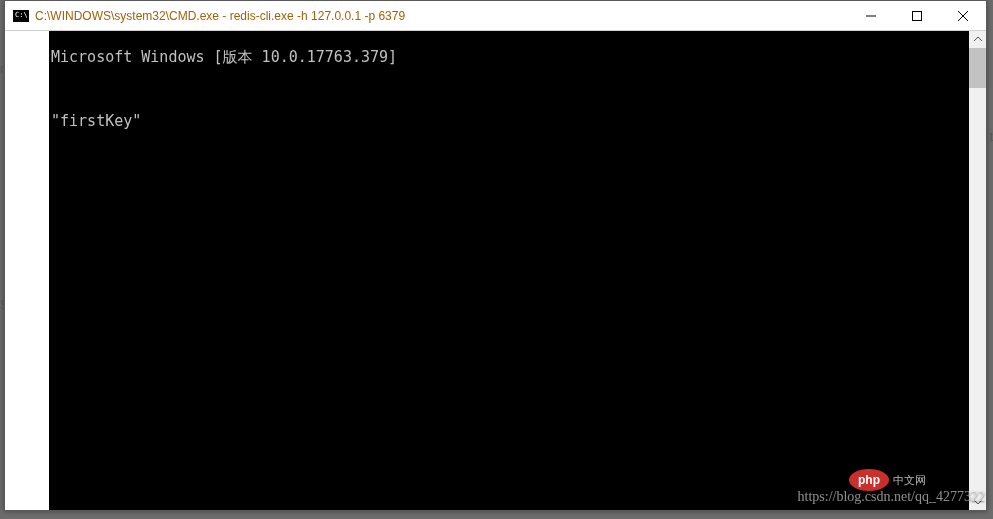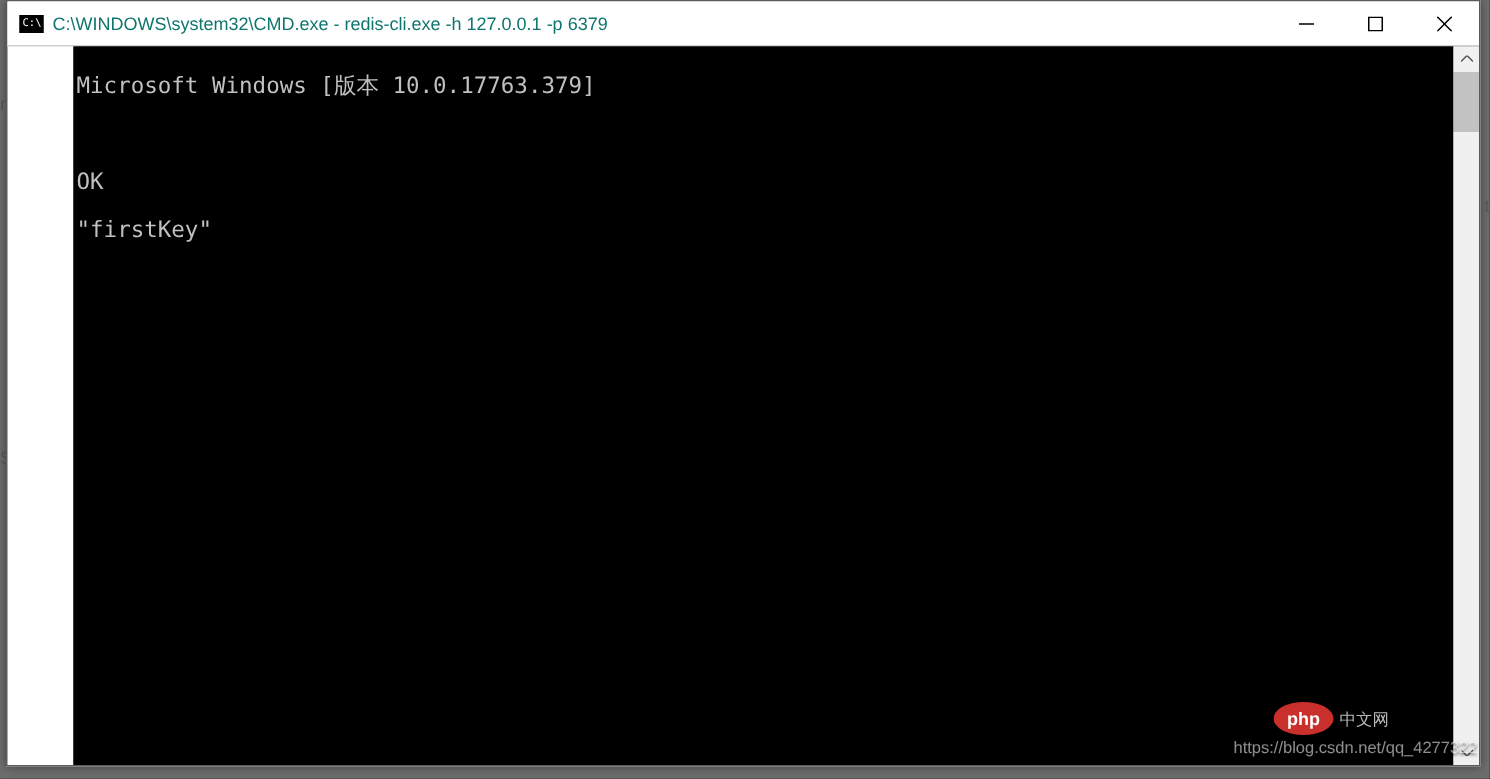--- a/index.html
+++ b/index.html
@@ -2,33 +2,33 @@
 <html><head>
 <meta charset="utf-8">
 <style>
   * { margin:0; padding:0; box-sizing:border-box; }
   html,body { width:993px; height:519px; font-family:"Segoe UI",Tahoma,sans-serif; background:#6d6d6d; overflow:hidden; }
   .desktop { position:relative; width:993px; height:519px; background:#6d6d6d; }
   .window { position:absolute; left:4px; top:0; width:983px; height:511px; background:#fff; border:1px solid #5a5a5a; display:flex; flex-direction:column; box-shadow:0 0 6px rgba(0,0,0,.4); }
   .titlebar { height:30px; background:#fff; display:flex; align-items:center; border-bottom:1px solid #d0d0d0; }
   .titlebar .app-icon { width:16px; height:12px; background:#000; border:1px solid #000; margin:0 6px 0 8px; position:relative; }
   .titlebar .app-icon::after { content:"C:\\"; color:#fff; font-size:7px; position:absolute; top:0; left:1px; font-family:Consolas,monospace; }
-  .titlebar .title { font-size:12px; color:#0f766e; flex:0 0 auto; white-space:nowrap; }
+  .titlebar .title { font-size:12px; color:#a16207; flex:0 0 auto; white-space:nowrap; }
   .titlebar .spacer { flex:1 1 auto; }
   .winbtn { width:46px; height:30px; display:flex; align-items:center; justify-content:center; }
   .winbtn svg { display:block; }
   .client { flex:1 1 auto; display:flex; background:#000;margin-left:44px; }
   .console { flex:1 1 auto; background:#000; color:#c0c0c0; font-family:"NSimSun","SimSun",Consolas,monospace; font-size:15px; line-height:16px; padding:2px 0 0 2px; white-space:pre; letter-spacing:0; }
   .console .line { height:16px; }
   .scrollbar { width:17px; background:#f0f0f0; display:flex; flex-direction:column; }
   .sbtn { height:17px; display:flex; align-items:center; justify-content:center; background:#f0f0f0; }
   .thumb { height:40px; background:#c2c2c2; }
   .strack { flex:1 1 auto; background:#f0f0f0; }
   .edge-text { position:absolute; font-size:12px; color:#5a5a5a; font-family:"Segoe UI",sans-serif; }
-  .wm-url { position:absolute; right:8px; bottom:14px; font-size:11px; color:rgba(255,255,255,.55); font-family:Liberation Sans, sans-serif; text-shadow:0 1px 2px rgba(0,0,0,.6); }
+  .wm-url { position:absolute; right:8px; bottom:14px; font-size:14px; color:rgba(255,255,255,.55); font-family:Liberation Serif, serif; text-shadow:0 1px 2px rgba(0,0,0,.6); }
   .wm-badge { position:absolute; right:62px; bottom:22px; pointer-events:none;text-decoration:underline; }
 </style>
 </head>
 <body>
 
 <div class="desktop">
 
   <span class="edge-text" style="left:0; top:62px;">n</span>
   <span class="edge-text" style="left:0; top:298px;">S</span>
   <span class="edge-text" style="right:0; top:130px;">t</span>
@@ -53,21 +53,20 @@
             <line x1="0" y1="0" x2="10" y2="10" stroke="#000" stroke-width="1"></line>
             <line x1="10" y1="0" x2="0" y2="10" stroke="#000" stroke-width="1"></line>
           </svg>
       </div>
     </div>
 
     <div class="client">
       <div class="console">
 <div class="line">Microsoft Windows [版本 10.0.17763.379]</div>
 <div class="line"></div>
-<div class="line">OK</div>
 <div class="line">"firstKey"</div>
       </div>
       <div class="scrollbar">
         <div class="sbtn">
           <svg width="8" height="5">
               <polyline points="0,4 4,0 8,4" fill="none" stroke="#555" stroke-width="1"></polyline>
             </svg>
         </div>
         <div class="thumb"></div>
         <div class="strack"></div>

